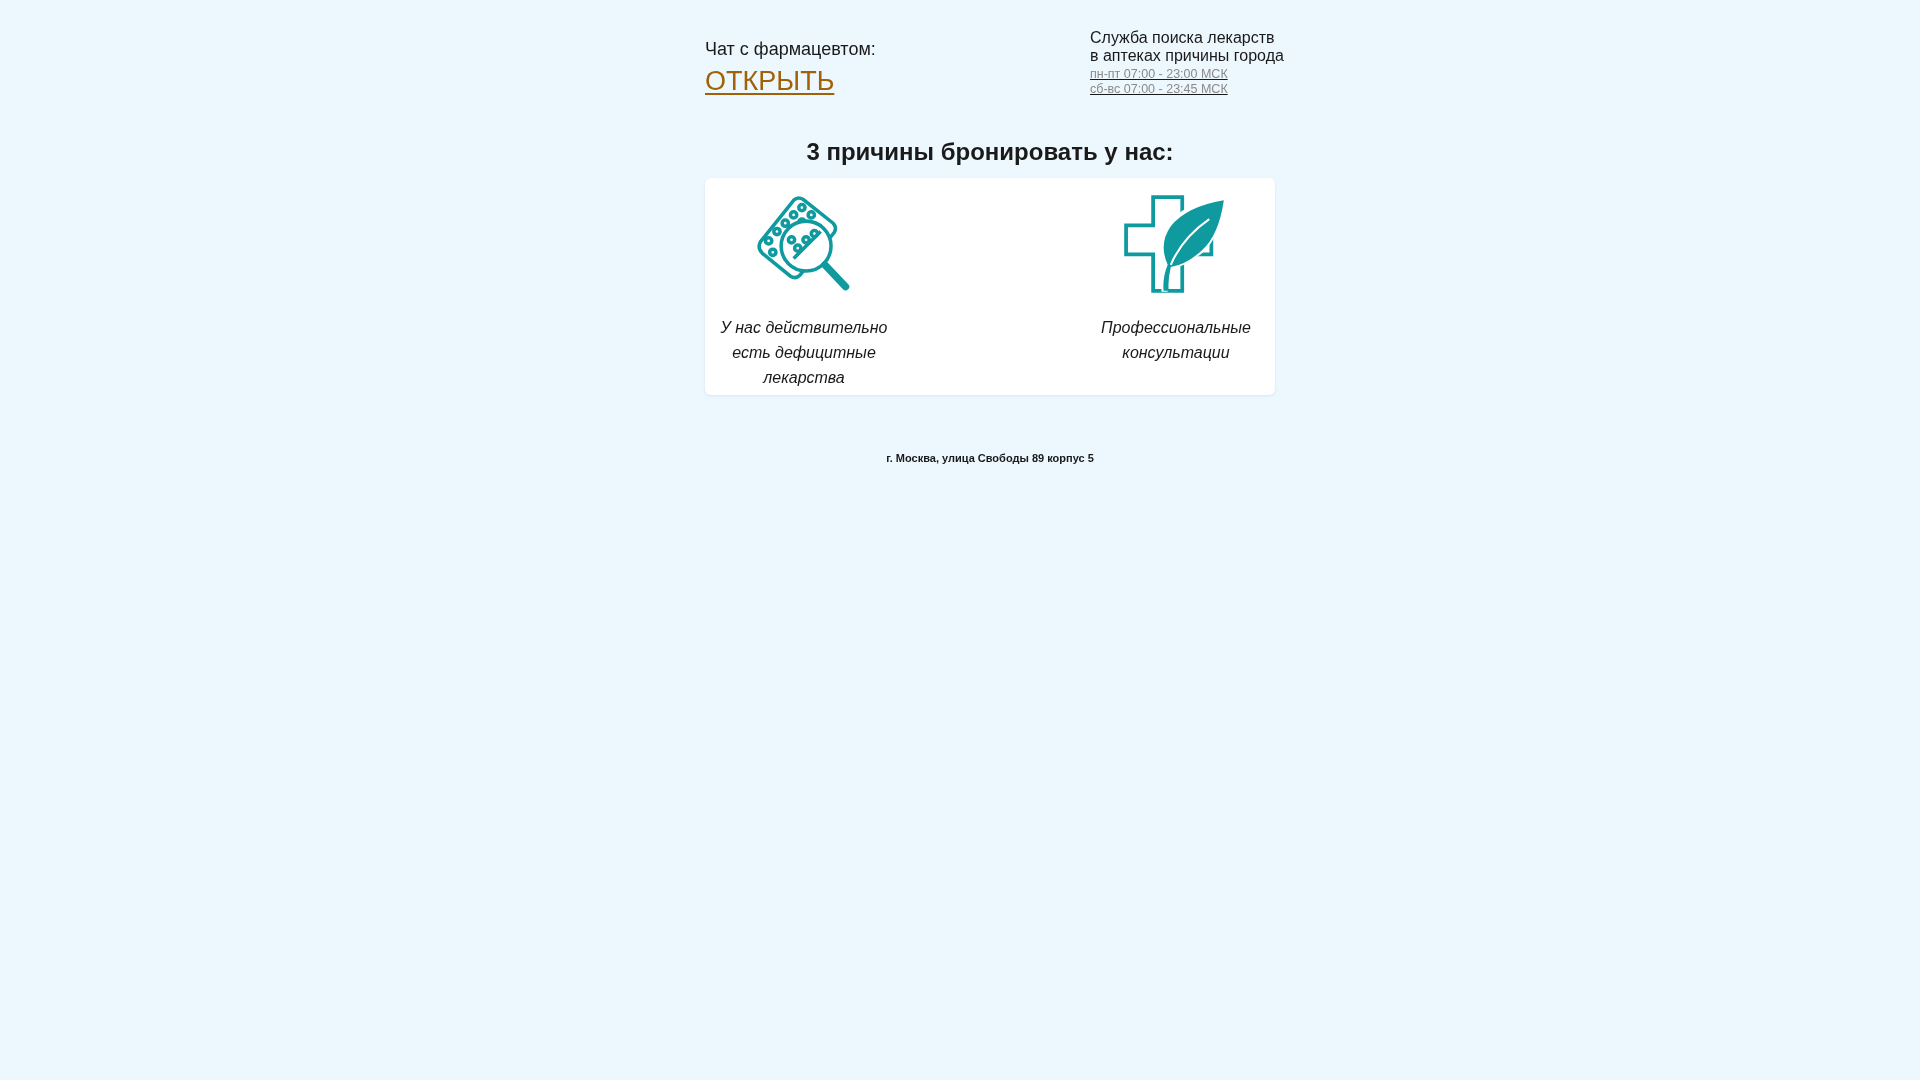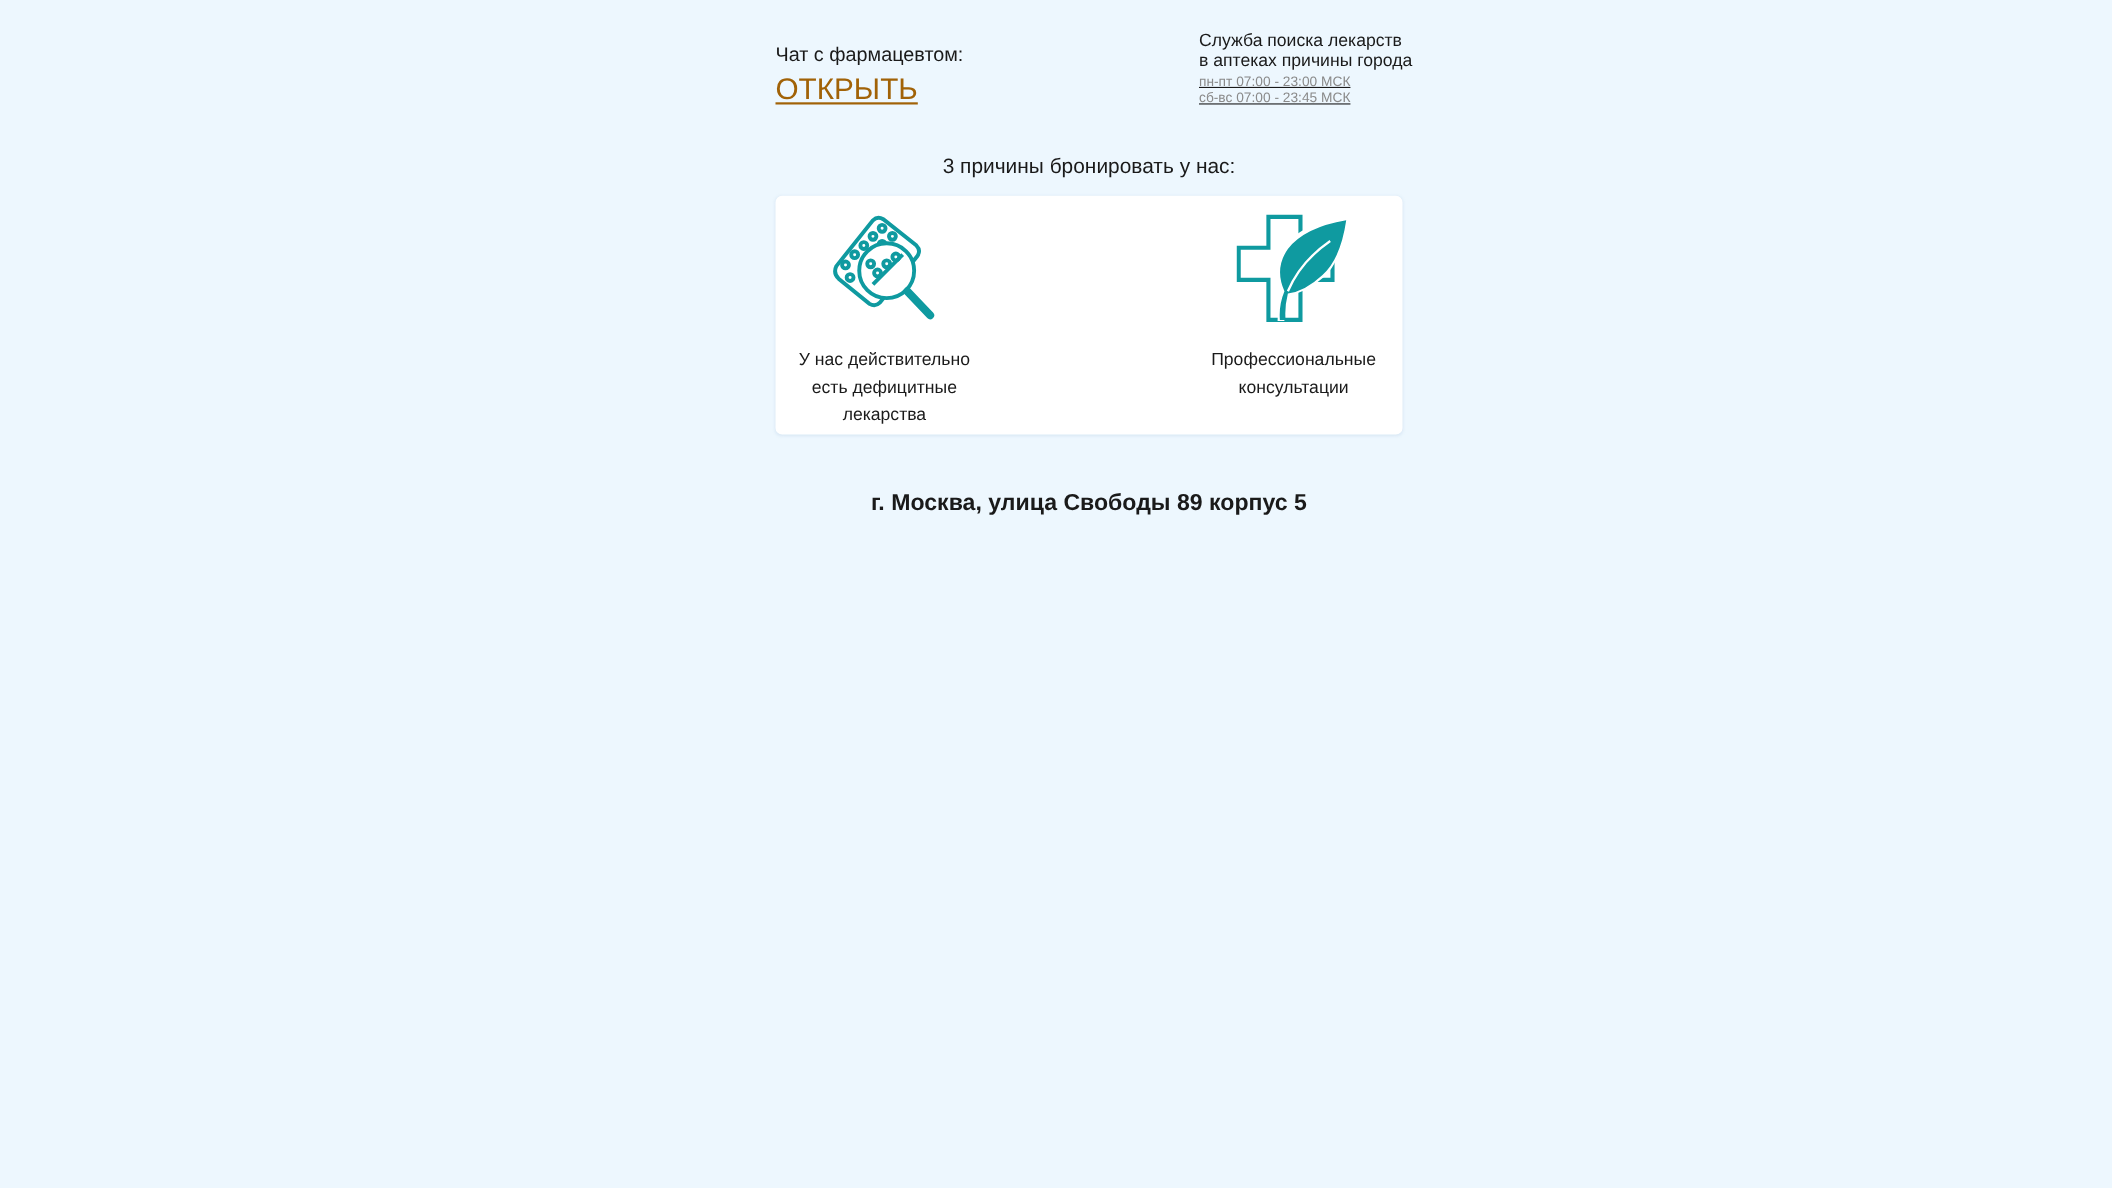--- a/index.html
+++ b/index.html
@@ -63,38 +63,39 @@
       line-height: 15px;
       color: #8a8a8a;
       white-space: nowrap;
     }
     .reasons-title {
       position: absolute;
       top: 139px;
       left: 0;
       width: 570px;
       text-align: center;
-      font-size: 19px;
-      font-weight: normal;
+      font-size: 24px;
+      font-weight: bold;
       line-height: 26px;
       color: #1a1a1a;
     }
     .panel {
       position: absolute;
       top: 178px;
       left: 0;
       width: 570px;
       height: 217px;
       background: #ffffff;
       border-radius: 6px;
       box-shadow: 0 1px 3px rgba(120, 160, 200, 0.18);
       display: flex;
       justify-content: space-between;
       box-sizing: border-box;
       padding: 0 6px;
+      font-style: italic;
     }
     .reason {
       width: 186px;
       display: flex;
       flex-direction: column;
       align-items: center;
     }
     .reason-icon {
       margin-top: 14px;
       width: 104px;
@@ -113,21 +114,21 @@
       font-size: 16px;
       line-height: 25px;
       color: #1a1a1a;
     }
     .address {
       position: absolute;
       top: 446px;
       left: 0;
       width: 570px;
       text-align: center;
-      font-size: 21px;
+      font-size: 11px;
       font-weight: bold;
       line-height: 24px;
       color: #1a1a1a;
     }
   </style>
 </head>
 <body>
 
 <div class="wrap">
 

